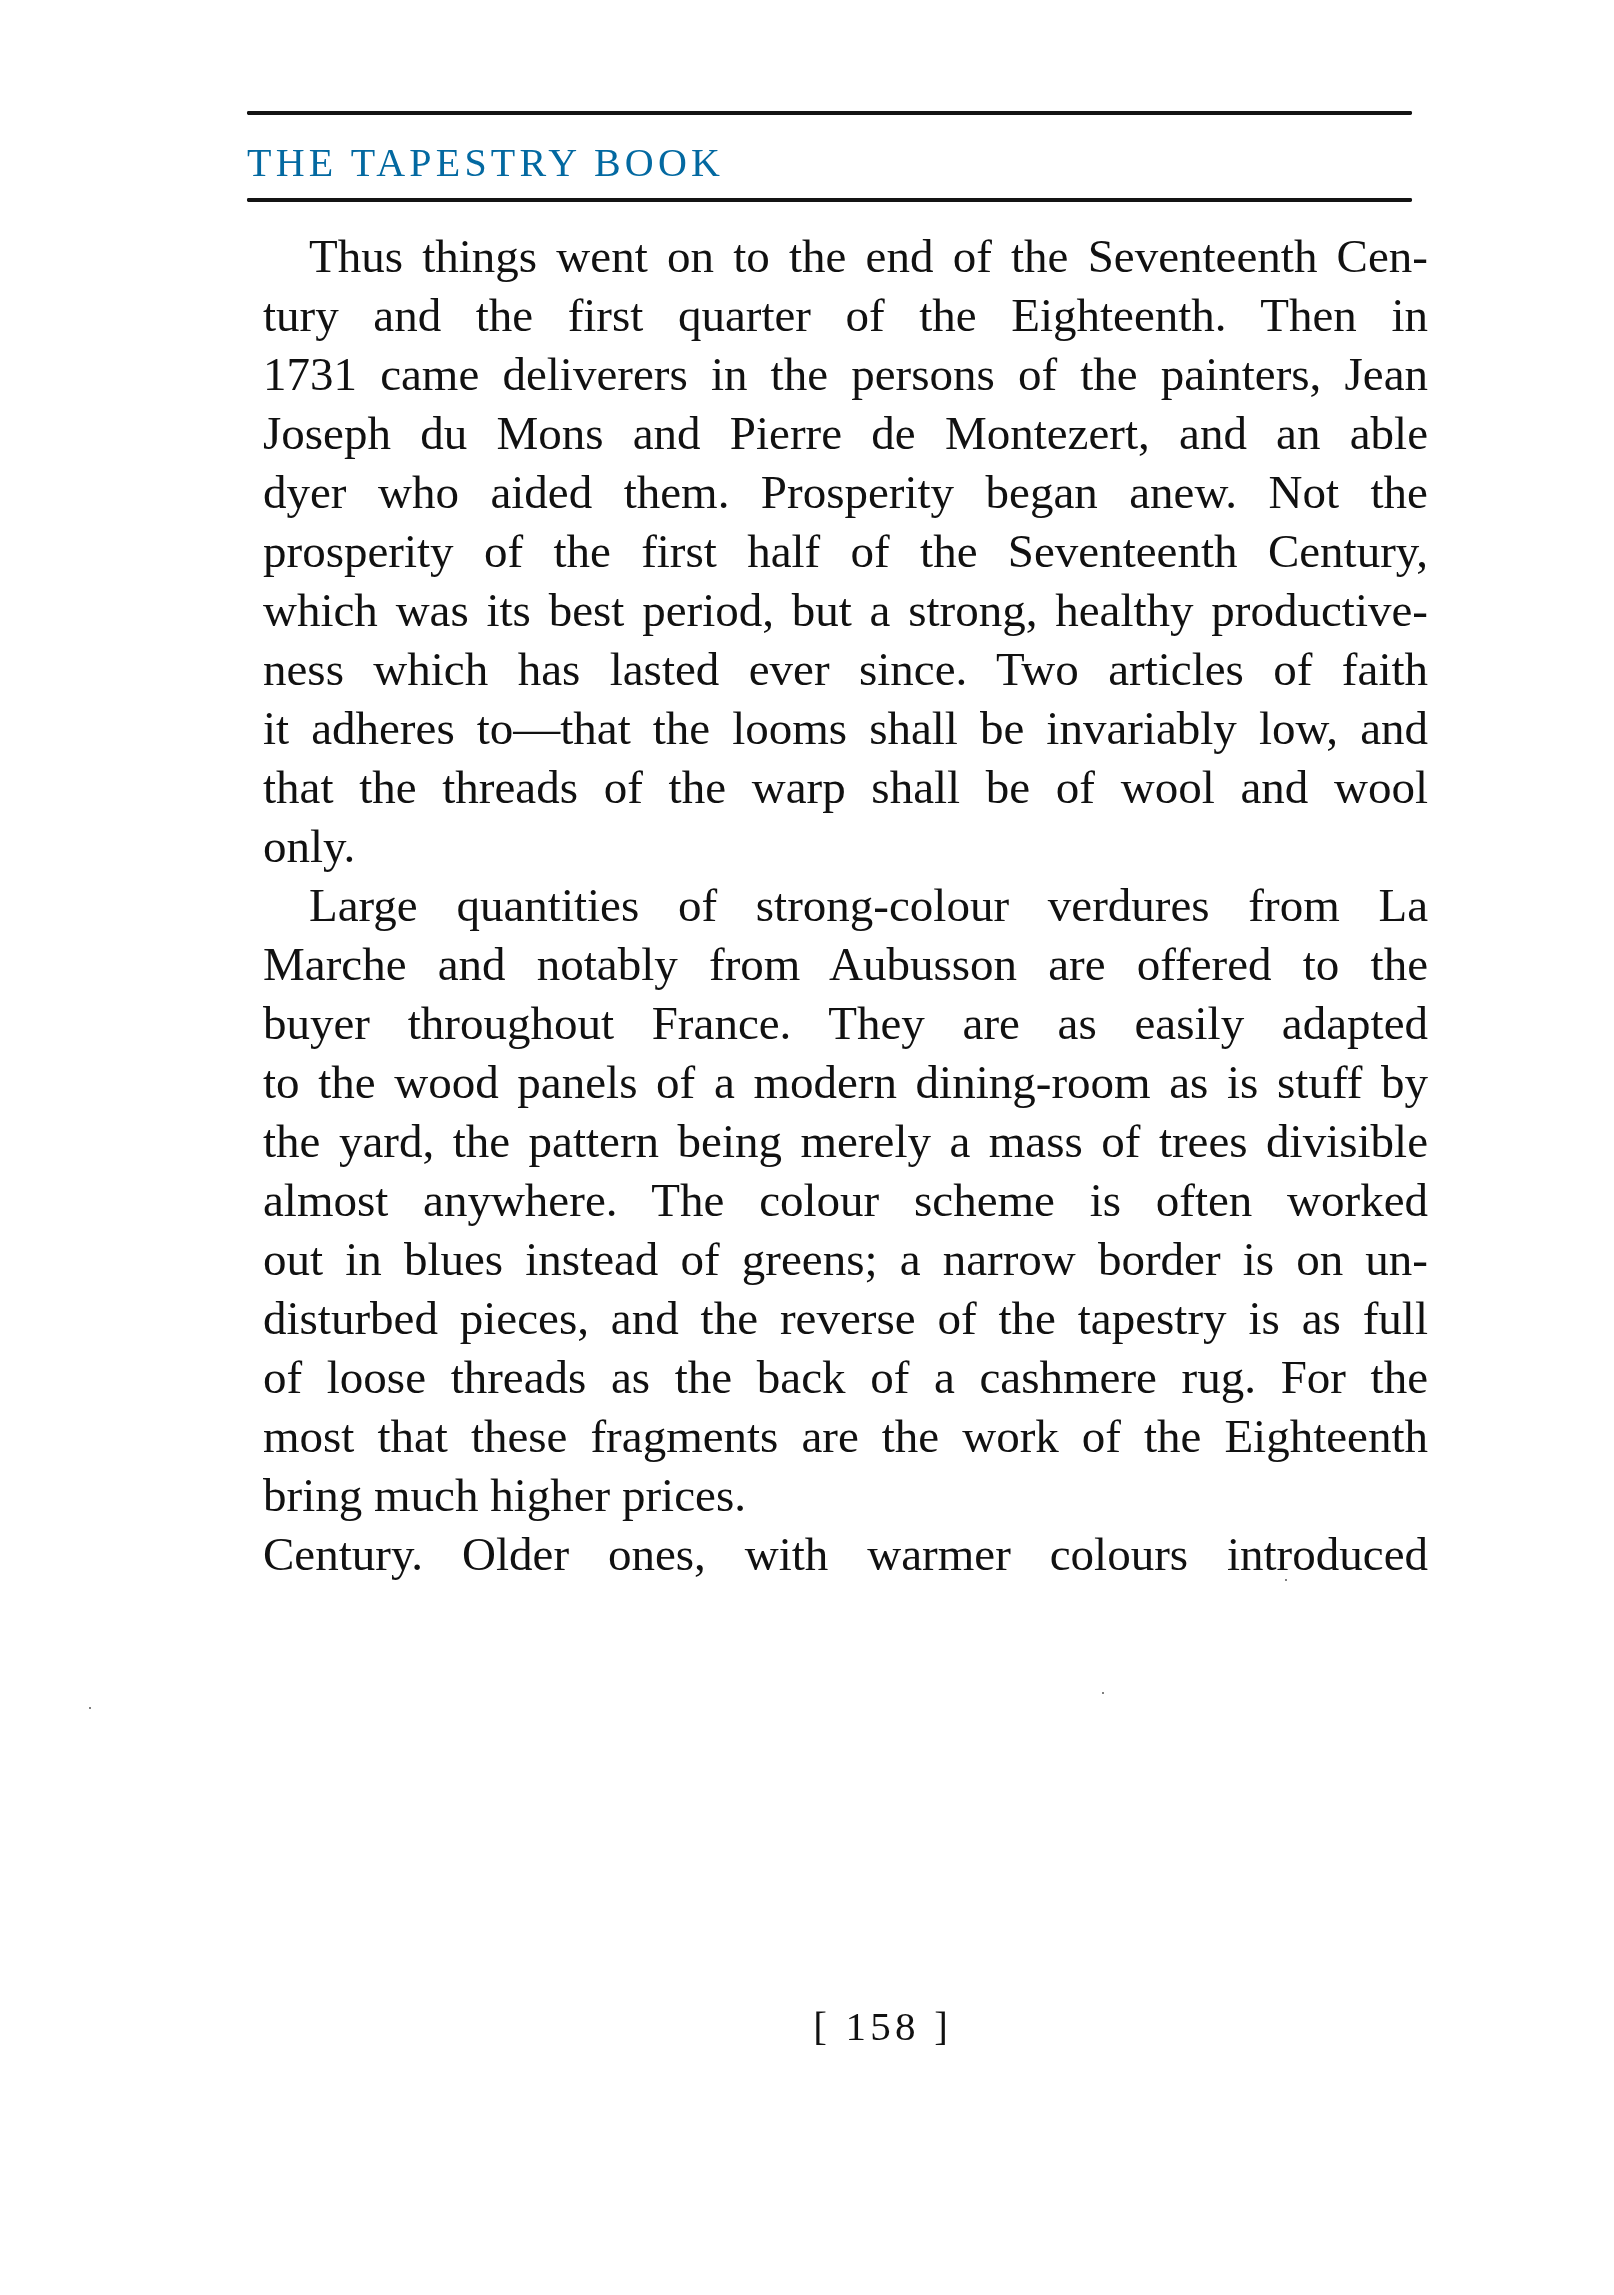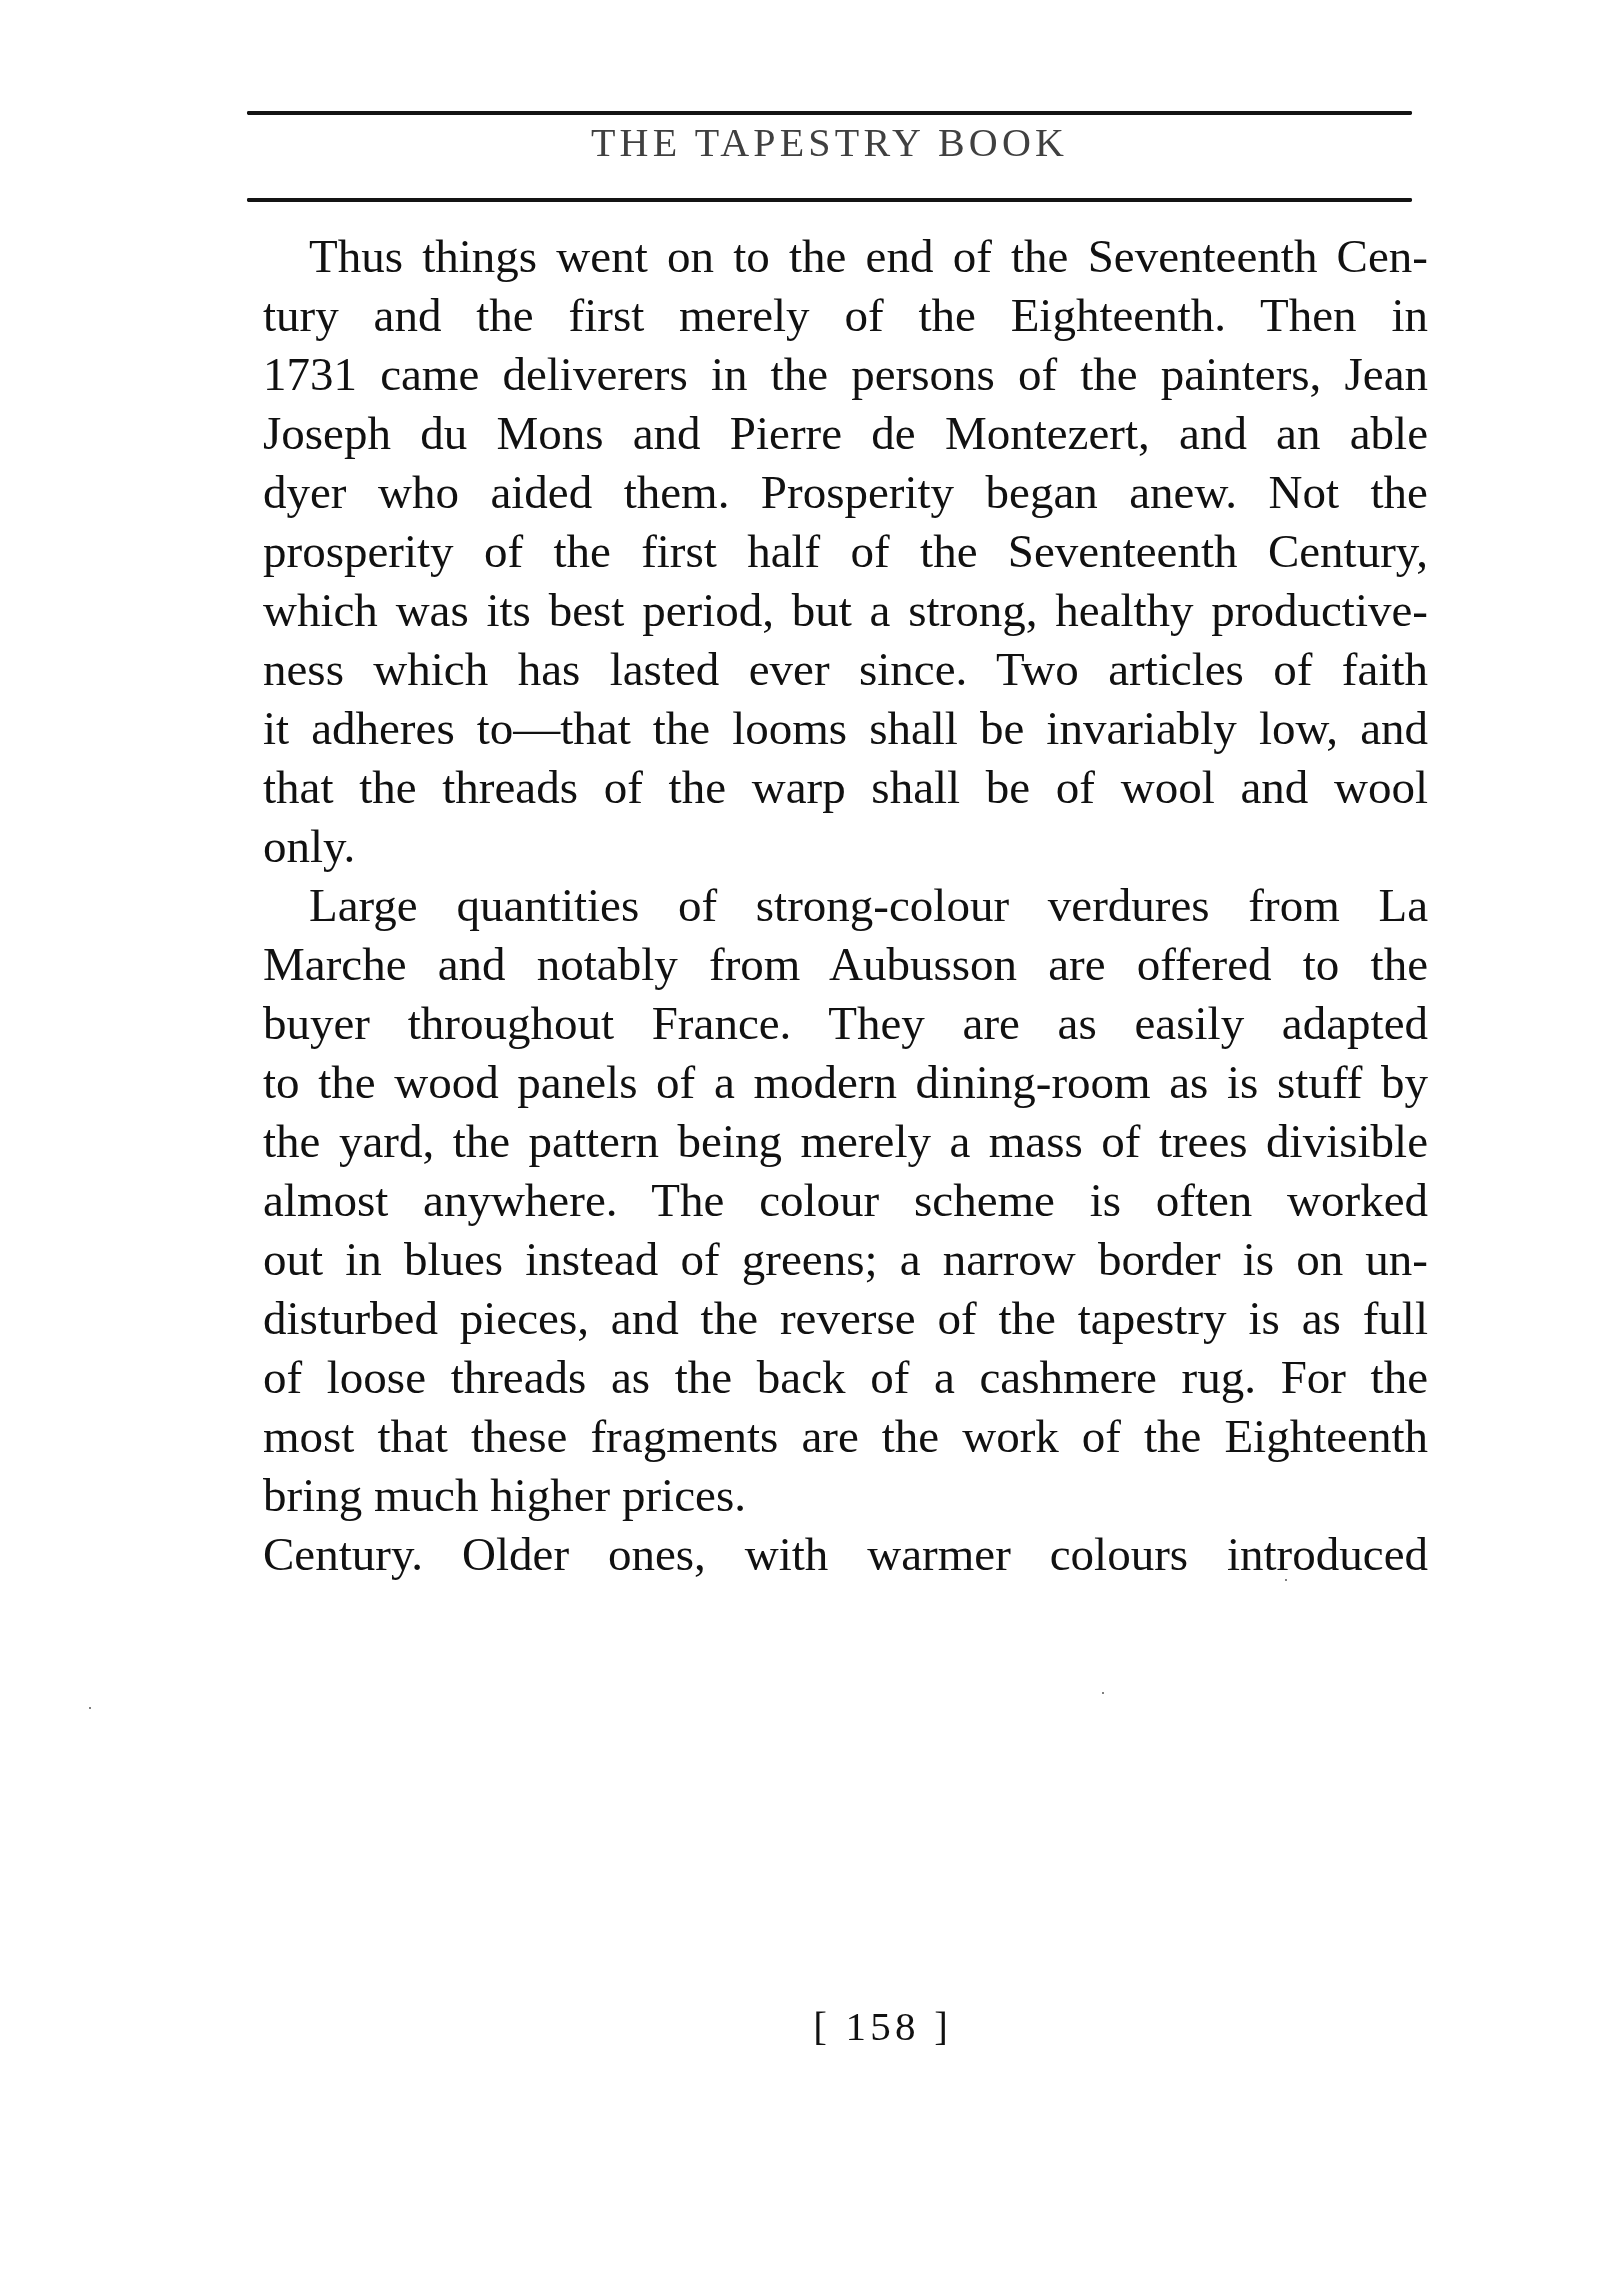--- a/index.html
+++ b/index.html
@@ -29,27 +29,26 @@
       height: 3.5px;
       background: #141414;
       border-radius: 1.4px;
     }
     .rule.top { top: 111px; }
     .rule.bottom { top: 198px; }
     .running-head {
       position: absolute;
       left: 247px;
       width: 1165px;
-      top: 122px;
+      top: 142px;
       height: 42px;
-      text-align: center;
       font-size: 40px;
       line-height: 42px;
       letter-spacing: 4.2px;
-      color: #404040;
+      color: #0369a1;
     }
     .body-text {
       position: absolute;
       left: 247px;
       top: 227px;
       width: 1165px;
       margin-left: 16px;
     }
     .paragraph { margin: 0; padding: 0; }
     .line {
@@ -97,21 +96,21 @@
 
 <div class="page">
 
   <div class="rule top"></div>
   <div class="running-head">THE TAPESTRY BOOK</div>
   <div class="rule bottom"></div>
 
   <div class="body-text">
     <div class="paragraph">
       <span class="line indent"><span class="txt">Thus things went on to the end of the Seventeenth Cen-</span></span>
-      <span class="line"><span class="txt">tury and the first merely of the Eighteenth.  Then in</span></span>
+      <span class="line"><span class="txt">tury and the first quarter of the Eighteenth.  Then in</span></span>
       <span class="line"><span class="txt">1731 came deliverers in the persons of the painters, Jean</span></span>
       <span class="line"><span class="txt">Joseph du Mons and Pierre de Montezert, and an able</span></span>
       <span class="line"><span class="txt">dyer who aided them.  Prosperity began anew.  Not the</span></span>
       <span class="line"><span class="txt">prosperity of the first half of the Seventeenth Century,</span></span>
       <span class="line"><span class="txt">which was its best period, but a strong, healthy productive-</span></span>
       <span class="line"><span class="txt">ness which has lasted ever since.  Two articles of faith</span></span>
       <span class="line"><span class="txt">it adheres to—that the looms shall be invariably low, and</span></span>
       <span class="line"><span class="txt">that the threads of the warp shall be of wool and wool</span></span>
       <span class="line last"><span class="txt">only.</span></span>
     </div>

